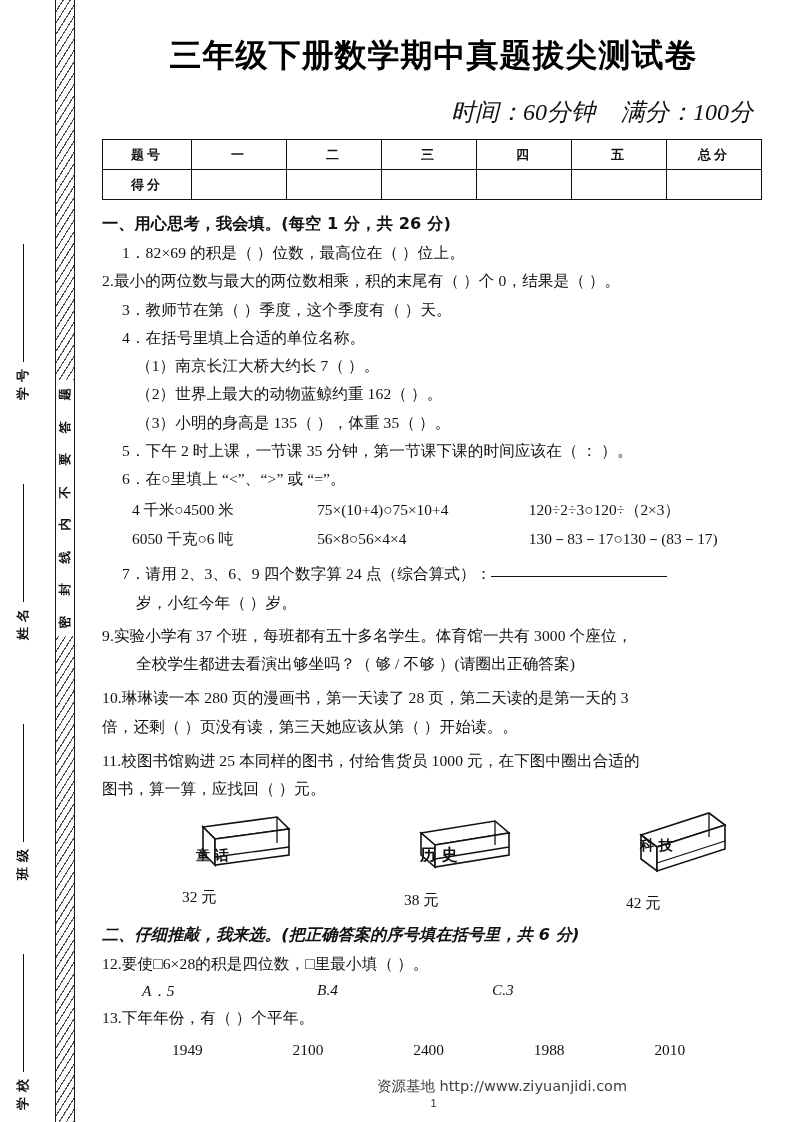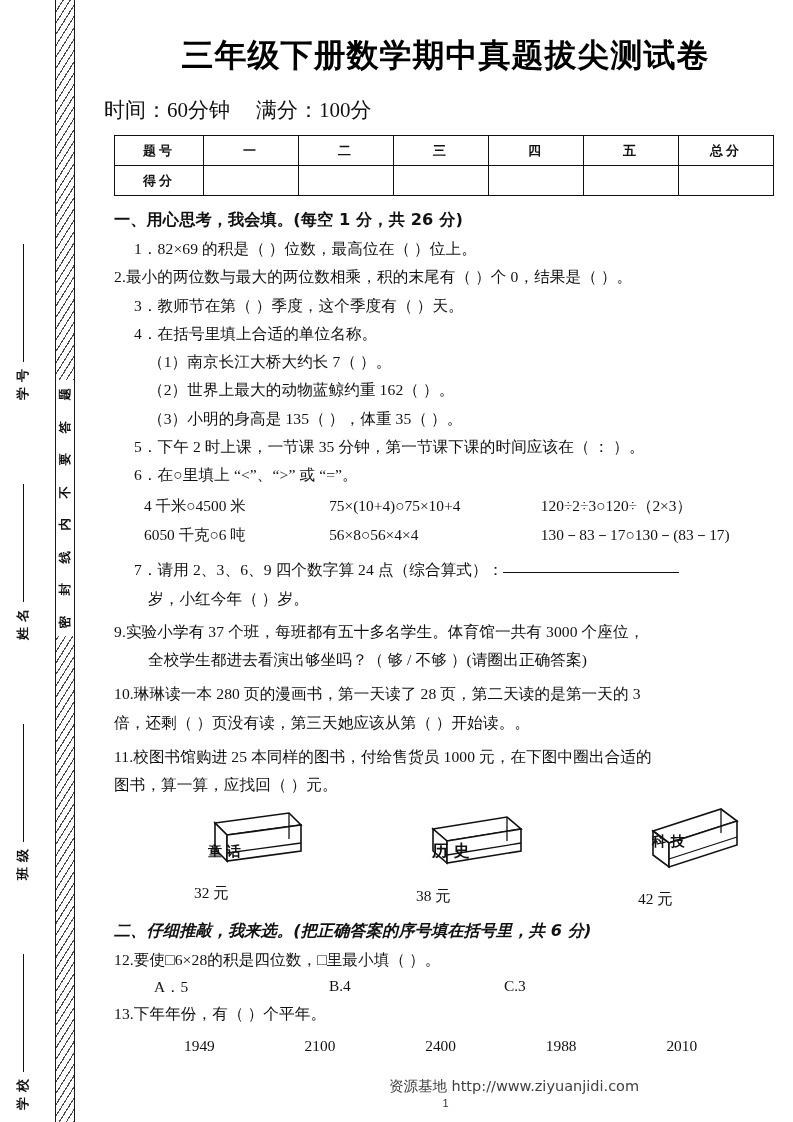--- a/index.html
+++ b/index.html
@@ -82,42 +82,44 @@
     display: inline-block;
     width: 118px;
     border-bottom: 1.2px solid #111;
     vertical-align: 3px;
     margin-left: 2px;
   }
 
   
   #content {
     position: absolute;
-    left: 104px;
+    left: 92px;
     top: 0;
     width: 683px;
     height: 900px;
   }
 
   .paper-title {
     margin: 0;
     padding-top: 34px;
     text-align: center;
     font-family: "DejaVu Serif", "Liberation Serif", serif;
     font-size: 32px;
     font-weight: bold;
     letter-spacing: 1px;
     color: #000;
     white-space: nowrap;
   }
 
   .meta-line {
     margin: 18px 22px 0 0;
-    font-size: 21px;
+    text-align: right;
+    font-size: 24px;
     white-space: nowrap;
+    font-style: italic;
   }
   .meta-line .meta-gap { display: inline-block; width: 26px; }
 
   
   table.score-table {
     margin: 11px 0 0 10px;
     width: 660px;
     border-collapse: collapse;
     table-layout: fixed;
   }
@@ -189,20 +191,21 @@
     text-align: left;
     padding-left: 10px;
   }
 
   
   .choices {
     display: flex;
     padding-left: 40px;
     font-size: 15.4px;
     margin: 4px 0 2px 0;
+    font-style: italic;
   }
   .choices .ch { width: 175px; }
 
   
   .year-row {
     display: flex;
     padding-left: 70px;
     margin-top: 11px;
     font-size: 15.4px;
   }

